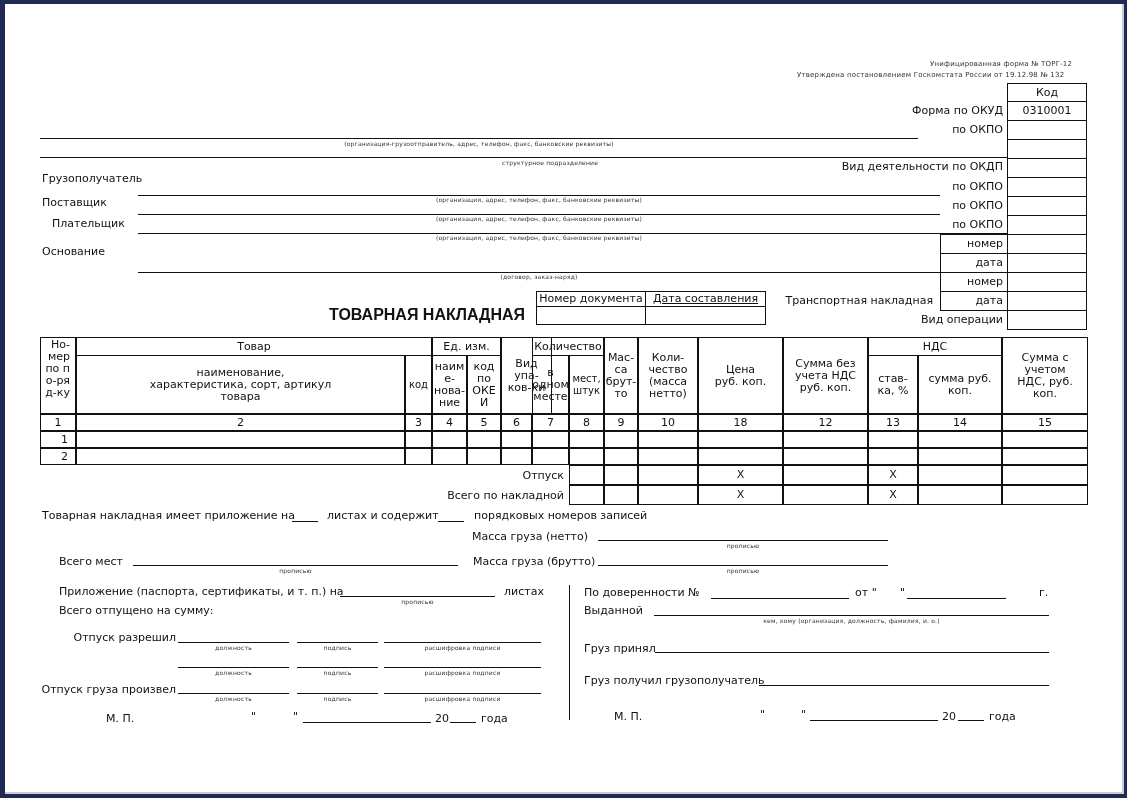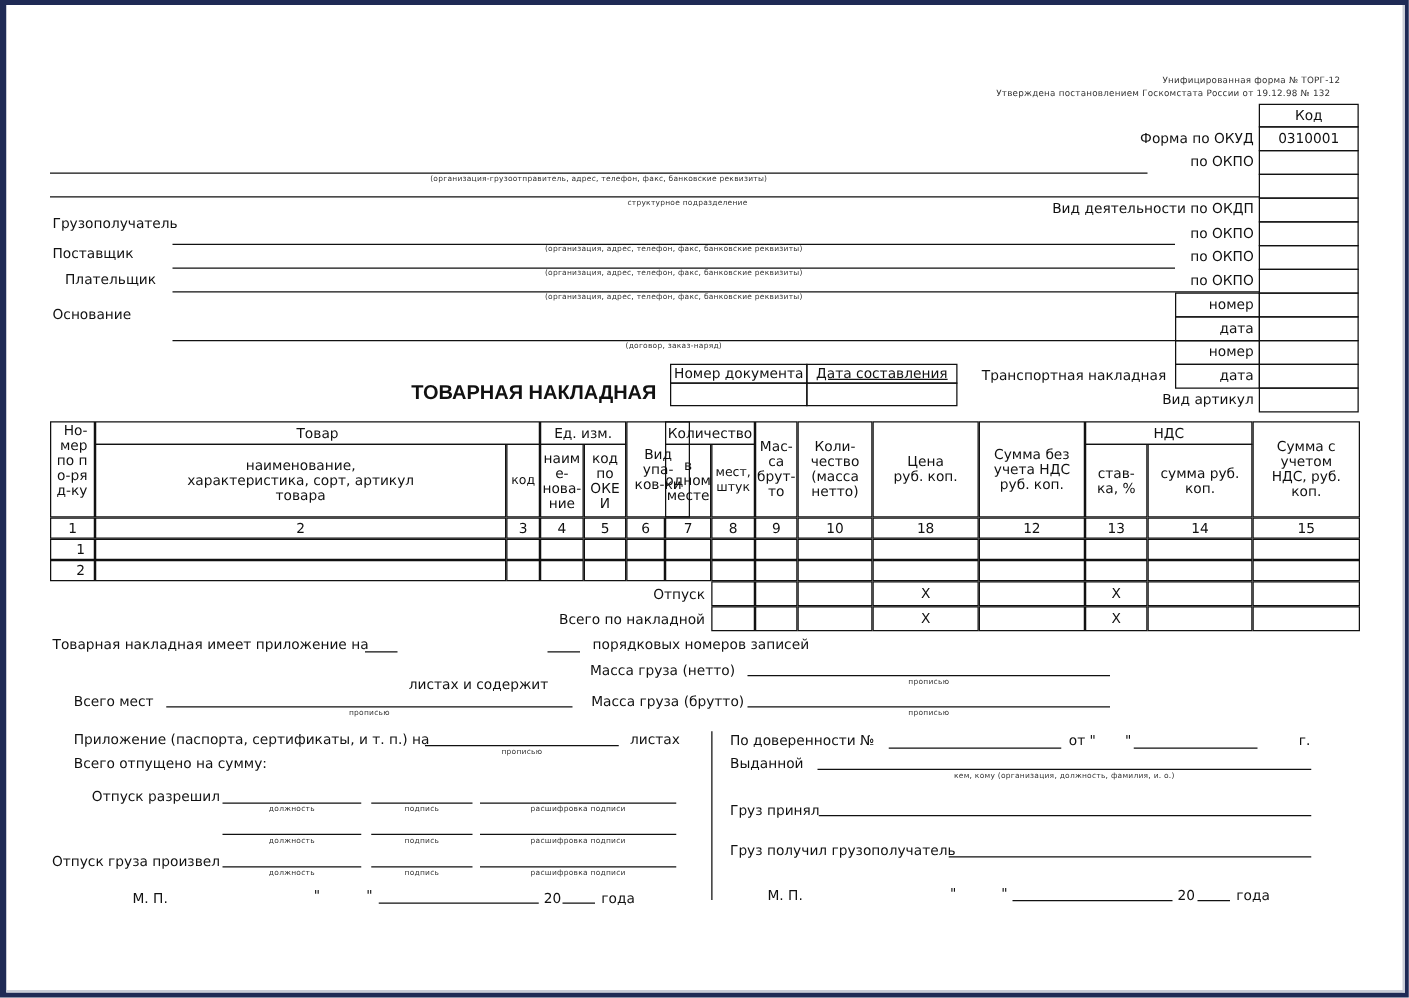--- a/index.html
+++ b/index.html
@@ -42,21 +42,21 @@
 <div class="cell" style="left:941px;top:273px;width:68px;height:20px;justify-content:flex-end;padding-right:4px;">номер</div>
 <div class="cell" style="left:941px;top:292px;width:68px;height:20px;justify-content:flex-end;padding-right:4px;">дата</div>
 
 <div class="abs t11 right" style="right:124px;top:104px;">Форма по ОКУД</div>
 <div class="abs t11 right" style="right:124px;top:123px;">по ОКПО</div>
 <div class="abs t11 right" style="right:124px;top:160px;">Вид деятельности по ОКДП</div>
 <div class="abs t11 right" style="right:124px;top:180px;">по ОКПО</div>
 <div class="abs t11 right" style="right:124px;top:199px;">по ОКПО</div>
 <div class="abs t11 right" style="right:124px;top:218px;">по ОКПО</div>
 <div class="abs t11 right" style="right:194px;top:294px;">Транспортная накладная</div>
-<div class="abs t11 right" style="right:124px;top:313px;">Вид артикул</div>
+<div class="abs t11 right" style="right:124px;top:313px;">Вид операции</div>
 
 <div class="hline" style="left:40px;top:138px;width:878px;"></div>
 <div class="abs tiny center" style="left:40px;width:878px;top:140px;">(организация-грузоотправитель, адрес, телефон, факс, банковские реквизиты)</div>
 <div class="hline" style="left:40px;top:157px;width:968px;"></div>
 <div class="abs tiny center" style="left:40px;width:1020px;top:159px;">структурное подразделение</div>
 
 <div class="abs t11" style="left:42px;top:172px;">Грузополучатель</div>
 <div class="hline" style="left:138px;top:195px;width:802px;"></div>
 <div class="abs tiny center" style="left:138px;width:802px;top:196px;">(организация, адрес, телефон, факс, банковские реквизиты)</div>
 
@@ -172,21 +172,21 @@
     <div class="cell" style="left:699px;top:486px;width:85px;height:20px;">X</div>
     <div class="cell" style="left:784px;top:486px;width:85px;height:20px;"></div>
     <div class="cell" style="left:869px;top:486px;width:50px;height:20px;">X</div>
     <div class="cell" style="left:919px;top:486px;width:84px;height:20px;"></div>
     <div class="cell" style="left:1003px;top:486px;width:86px;height:20px;"></div>
   </div>
 </div>
 
 <div class="abs t11" style="left:42px;top:509px;">Товарная накладная имеет приложение на</div>
 <div class="hline" style="left:292px;top:521px;width:26px;"></div>
-<div class="abs t11" style="left:327px;top:509px;margin-top:32px;">листах и содержит</div>
+<div class="abs t11" style="left:327px;top:509px;">листах и содержит</div>
 <div class="hline" style="left:438px;top:521px;width:26px;"></div>
 <div class="abs t11" style="left:474px;top:509px;">порядковых номеров записей</div>
 
 <div class="abs t11" style="left:472px;top:530px;">Масса груза (нетто)</div>
 <div class="hline" style="left:598px;top:540px;width:290px;"></div>
 <div class="abs tiny center" style="left:598px;width:290px;top:542px;">прописью</div>
 
 <div class="abs t11" style="left:59px;top:555px;">Всего мест</div>
 <div class="hline" style="left:133px;top:565px;width:325px;"></div>
 <div class="abs tiny center" style="left:133px;width:325px;top:567px;">прописью</div>

